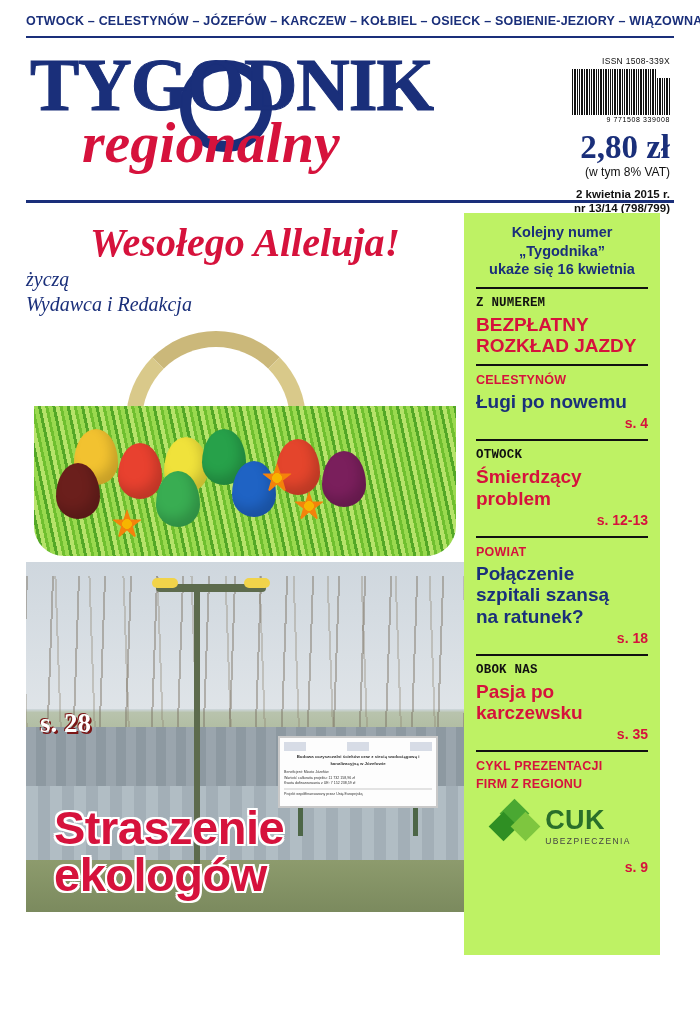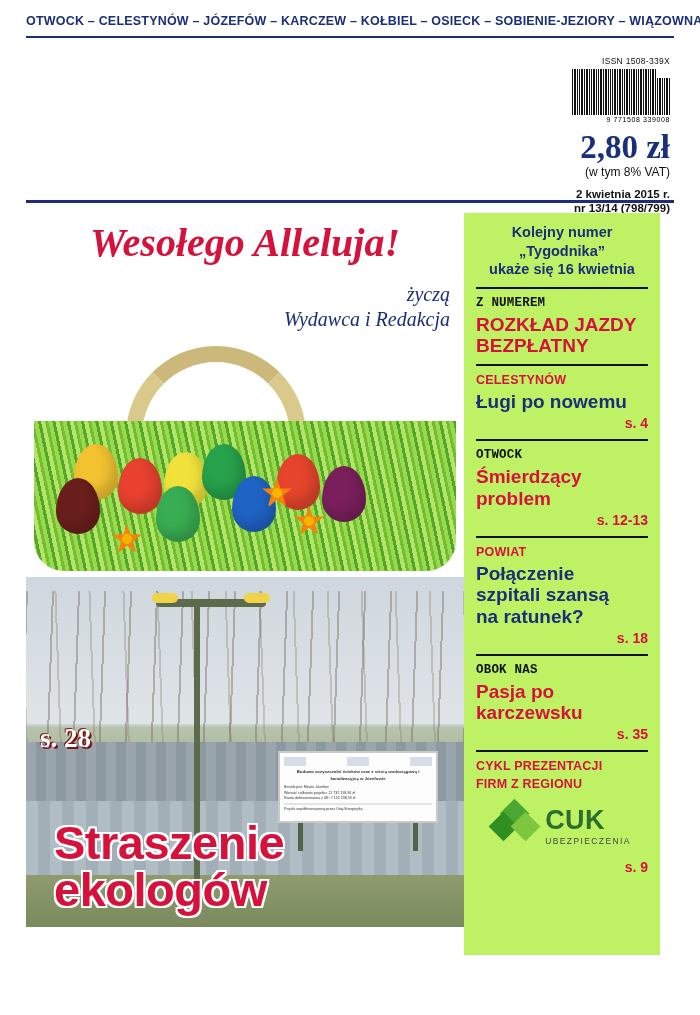--- a/index.html
+++ b/index.html
@@ -179,22 +179,22 @@
     color: #d6123c;
     text-align: center;
     margin-top: 10px;
     line-height: 1;
   }
   .greet-sub {
     font-family: "Liberation Serif", serif;
     font-style: italic;
     font-size: 20px;
     color: #1a2f7a;
-    text-align: right;
-    margin-top: 19px;
+    text-align: left;
+    margin-top: 4px;
     padding-right: 14px;
     line-height: 1.25;
   }
 
   
   .basket-photo {
     position: relative;
     height: 235px;
     margin-top: 4px;
     overflow: hidden;
@@ -385,20 +385,26 @@
 </style>
 </head>
 <body>
 
 <div class="page">
 
   <div class="towns">OTWOCK – CELESTYNÓW – JÓZEFÓW – KARCZEW – KOŁBIEL – OSIECK – SOBIENIE-JEZIORY – WIĄZOWNA – WAWER</div>
   <div class="towns-rule"></div>
 
   <div class="masthead">
+    <div class="logo-wrap">
+      <div class="logo-ring"></div>
+      <div class="logo-ring inner"></div>
+      <div class="logo-top">TYGODNIK</div>
+      <div class="logo-bottom">regionalny</div>
+    </div>
 
     <div class="mast-right">
       <div class="issn">ISSN 1508-339X</div>
       <div class="barcode">
         <i></i>
           <i class="w"></i>
           <i></i>
           <i></i>
           <i class="w"></i>
           <i></i>
@@ -515,22 +521,22 @@
       <div class="promo">
         <div>Kolejny numer</div>
         <div>„Tygodnika”</div>
         <div>ukaże się 16 kwietnia</div>
       </div>
 
       <div class="side-rule"></div>
 
       <div class="entry">
         <div class="kicker dark">Z NUMEREM</div>
+        <div class="head red">BEZPŁATNY</div>
         <div class="head red">ROZKŁAD JAZDY</div>
-        <div class="head red">BEZPŁATNY</div>
       </div>
 
       <div class="side-rule"></div>
 
       <div class="entry">
         <div class="kicker">CELESTYNÓW</div>
         <div class="head">Ługi po nowemu</div>
         <div class="pageno">s. 4</div>
       </div>
 

